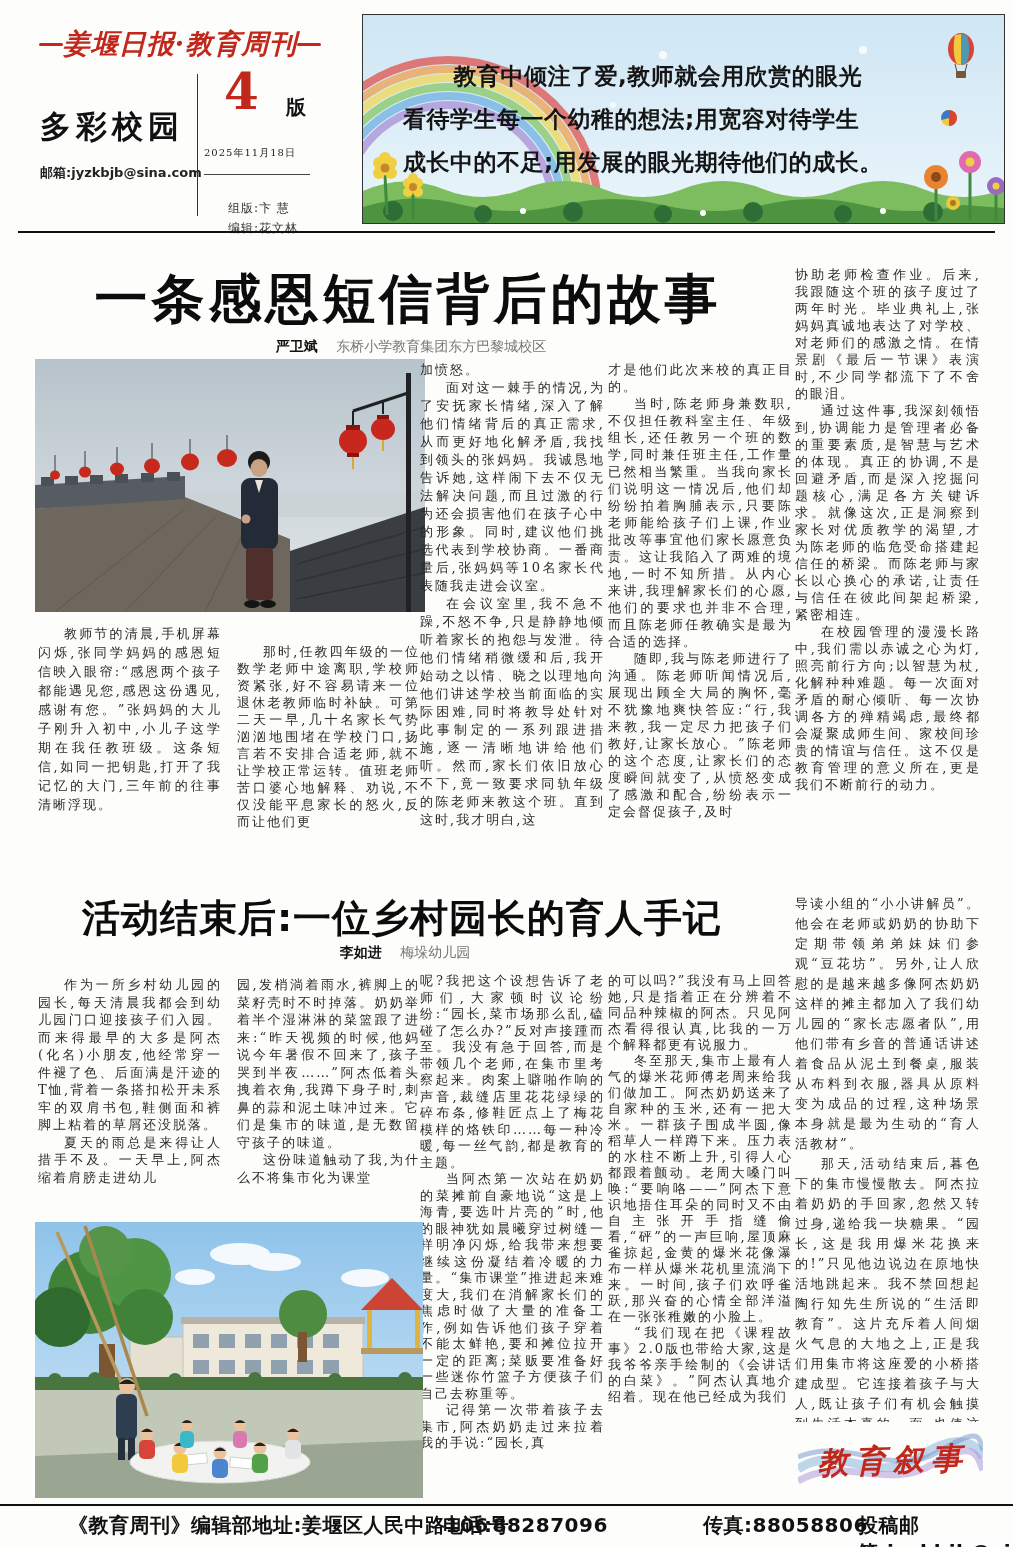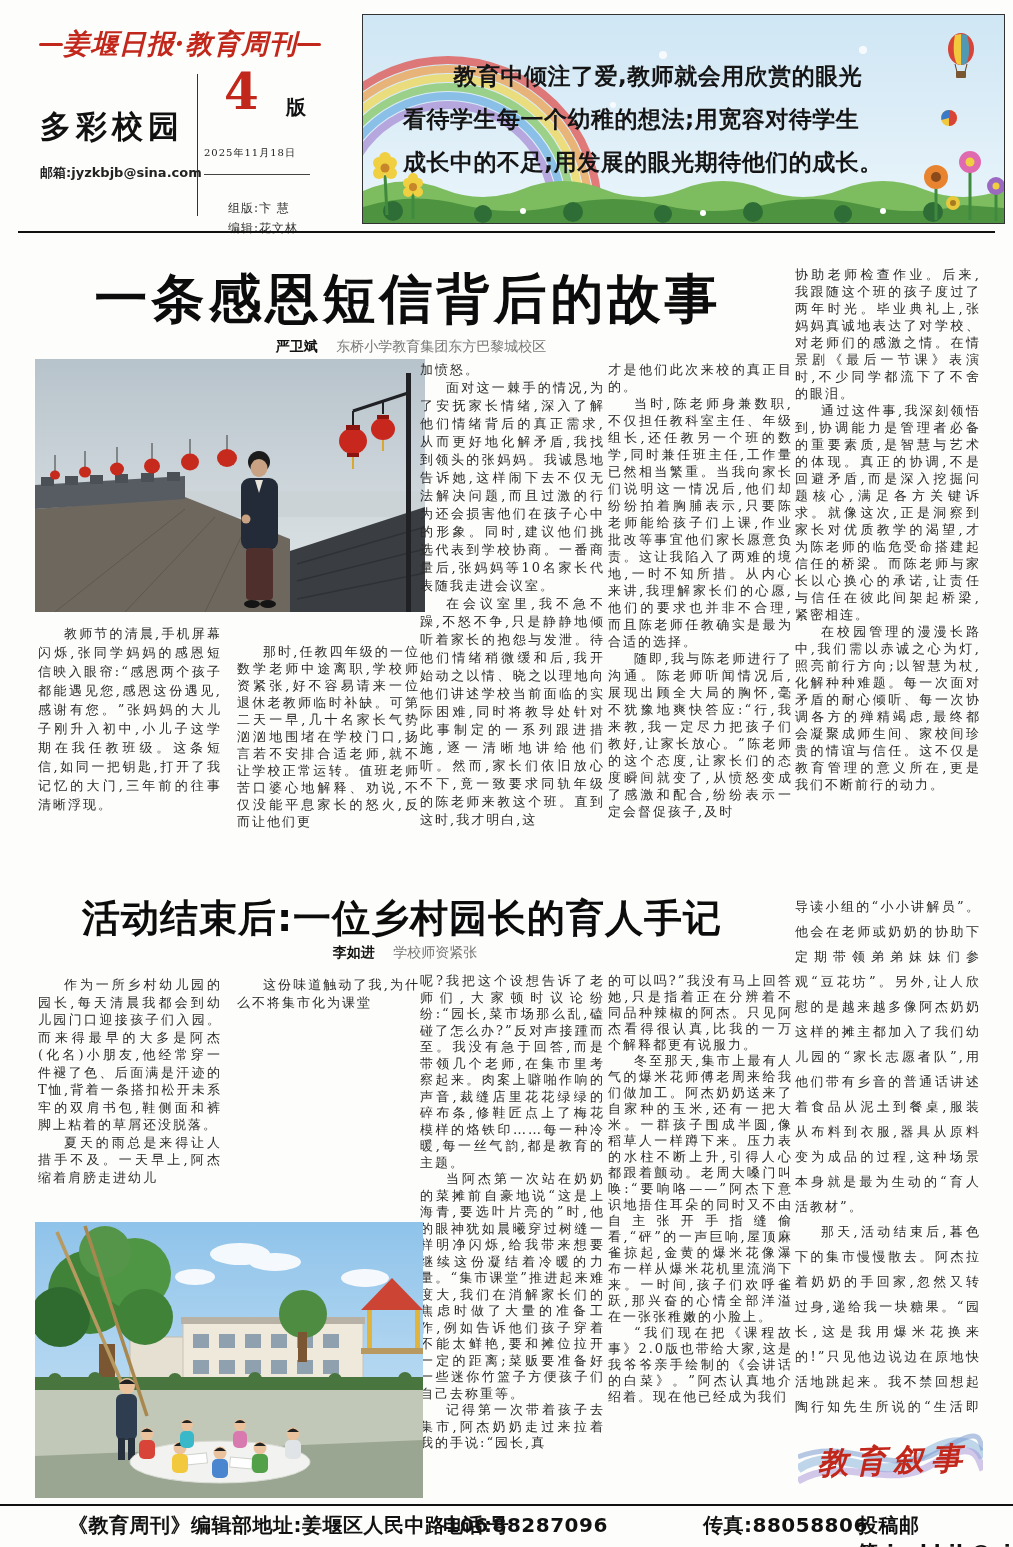--- a/index.html
+++ b/index.html
@@ -48,21 +48,21 @@
   .col p.noind{text-indent:0;}
   .a1c1{left:38px;top:624px;width:184px;height:236px;line-height:19px;}
   .a1c2{left:237px;top:643px;width:183px;height:217px;}
   .a1c3{left:420px;top:361px;width:185px;height:499px;line-height:18px;}
   .a1c4{left:608px;top:361px;width:185px;height:499px;}
   .a1c5{left:795px;top:266px;width:186px;height:594px;}
   .a2c1{left:38px;top:976px;width:184px;height:240px;line-height:17.5px;}
   .a2c2{left:237px;top:976px;width:183px;height:238px;line-height:17.5px;}
   .a2c3{left:420px;top:973px;width:185px;height:518px;line-height:16.5px;}
   .a2c4{left:608px;top:973px;width:185px;height:500px;line-height:16px;}
-  .a2c5{left:795px;top:894px;width:186px;height:528px;line-height:25px;}
+  .a2c5{left:795px;top:894px;width:186px;height:528px;line-height:20px;}
   
   .photo1{left:35px;top:359px;width:390px;height:253px;}
   .photo2{left:35px;top:1222px;width:388px;height:276px;}
   .photo1 svg,.photo2 svg{display:block;}
   
   .stamp{left:798px;top:1424px;width:185px;height:72px;}
   .stamp svg{position:absolute;left:0;top:0;}
   .stamp-text{position:absolute;left:10px;top:16px;width:170px;text-align:center;font-size:31px;
               font-weight:800;color:#c2271b;letter-spacing:7px;transform:rotate(-2deg);font-style:italic;}
   
@@ -284,28 +284,29 @@
   </div>
   <div class="abs col a1c5">
     <p class="noind">协助老师检查作业。后来,我跟随这个班的孩子度过了两年时光。毕业典礼上,张妈妈真诚地表达了对学校、对老师们的感激之情。在情景剧《最后一节课》表演时,不少同学都流下了不舍的眼泪。</p>
     <p>通过这件事,我深刻领悟到,协调能力是管理者必备的重要素质,是智慧与艺术的体现。真正的协调,不是回避矛盾,而是深入挖掘问题核心,满足各方关键诉求。就像这次,正是洞察到家长对优质教学的渴望,才为陈老师的临危受命搭建起信任的桥梁。而陈老师与家长以心换心的承诺,让责任与信任在彼此间架起桥梁,紧密相连。</p>
     <p>在校园管理的漫漫长路中,我们需以赤诚之心为灯,照亮前行方向;以智慧为杖,化解种种难题。每一次面对矛盾的耐心倾听、每一次协调各方的殚精竭虑,最终都会凝聚成师生间、家校间珍贵的情谊与信任。这不仅是教育管理的意义所在,更是我们不断前行的动力。</p>
   </div>
 
   <div class="abs a2-title">活动结束后:一位乡村园长的育人手记</div>
   <div class="abs a2-byline">
     <span class="author">李如进</span>
-    <span class="affil">学校师资紧张</span>
+    <span class="affil">梅垛幼儿园</span>
   </div>
 
   <div class="abs col a2c1">
     <p>作为一所乡村幼儿园的园长,每天清晨我都会到幼儿园门口迎接孩子们入园。而来得最早的大多是阿杰(化名)小朋友,他经常穿一件褪了色、后面满是汗迹的T恤,背着一条搭扣松开未系牢的双肩书包,鞋侧面和裤脚上粘着的草屑还没脱落。</p>
     <p>夏天的雨总是来得让人措手不及。一天早上,阿杰缩着肩膀走进幼儿</p>
   </div>
   <div class="abs col a2c2">
+    <p class="noind">园,发梢淌着雨水,裤脚上的菜籽壳时不时掉落。奶奶举着半个湿淋淋的菜篮跟了进来:“昨天视频的时候,他妈说今年暑假不回来了,孩子哭到半夜……”阿杰低着头拽着衣角,我蹲下身子时,刺鼻的蒜和泥土味冲过来。它们是集市的味道,是无数留守孩子的味道。</p>
     <p>这份味道触动了我,为什么不将集市化为课堂</p>
   </div>
   <div class="abs col a2c3">
     <p class="noind">呢?我把这个设想告诉了老师们,大家顿时议论纷纷:“园长,菜市场那么乱,磕碰了怎么办?”反对声接踵而至。我没有急于回答,而是带领几个老师,在集市里考察起来。肉案上噼啪作响的声音,裁缝店里花花绿绿的碎布条,修鞋匠点上了梅花模样的烙铁印……每一种冷暖,每一丝气韵,都是教育的主题。</p>
     <p>当阿杰第一次站在奶奶的菜摊前自豪地说“这是上海青,要选叶片亮的”时,他的眼神犹如晨曦穿过树缝一样明净闪烁,给我带来想要继续这份凝结着冷暖的力量。“集市课堂”推进起来难度大,我们在消解家长们的焦虑时做了大量的准备工作,例如告诉他们孩子穿着不能太鲜艳,要和摊位拉开一定的距离;菜贩要准备好一些迷你竹篮子方便孩子们自己去称重等。</p>
     <p>记得第一次带着孩子去集市,阿杰奶奶走过来拉着我的手说:“园长,真</p>
   </div>
   <div class="abs col a2c4">
     <p class="noind">的可以吗?”我没有马上回答她,只是指着正在分辨着不同品种辣椒的阿杰。只见阿杰看得很认真,比我的一万个解释都更有说服力。</p>
     <p>冬至那天,集市上最有人气的爆米花师傅老周来给我们做加工。阿杰奶奶送来了自家种的玉米,还有一把大米。一群孩子围成半圆,像稻草人一样蹲下来。压力表的水柱不断上升,引得人心都跟着颤动。老周大嗓门叫唤:“要响咯——”阿杰下意识地捂住耳朵的同时又不由自主张开手指缝偷看,“砰”的一声巨响,屋顶麻雀掠起,金黄的爆米花像瀑布一样从爆米花机里流淌下来。一时间,孩子们欢呼雀跃,那兴奋的心情全部洋溢在一张张稚嫩的小脸上。</p>

